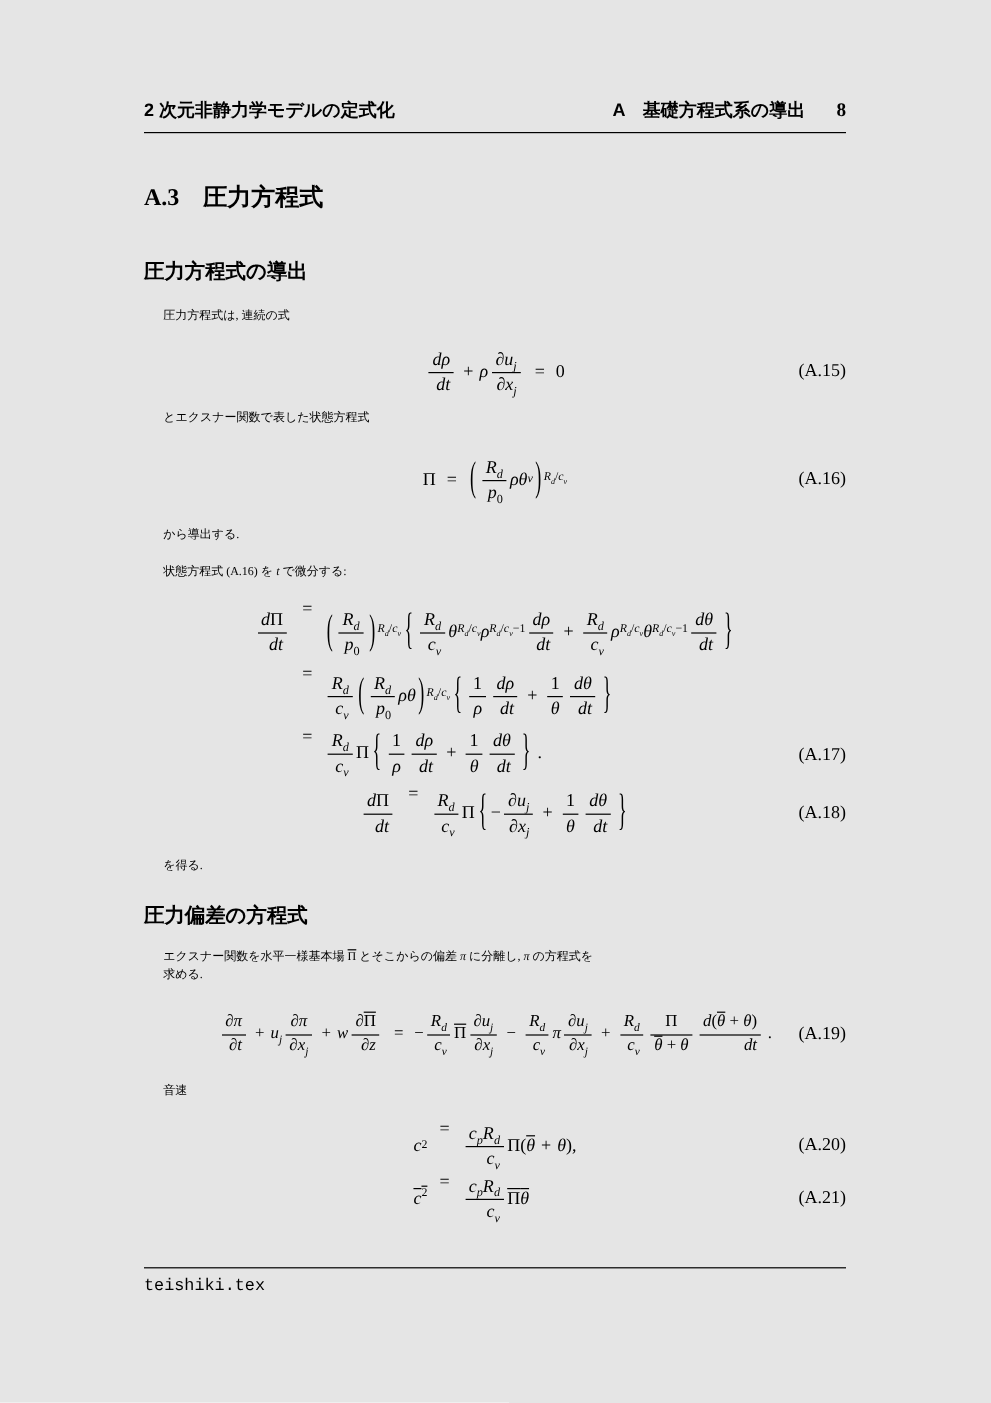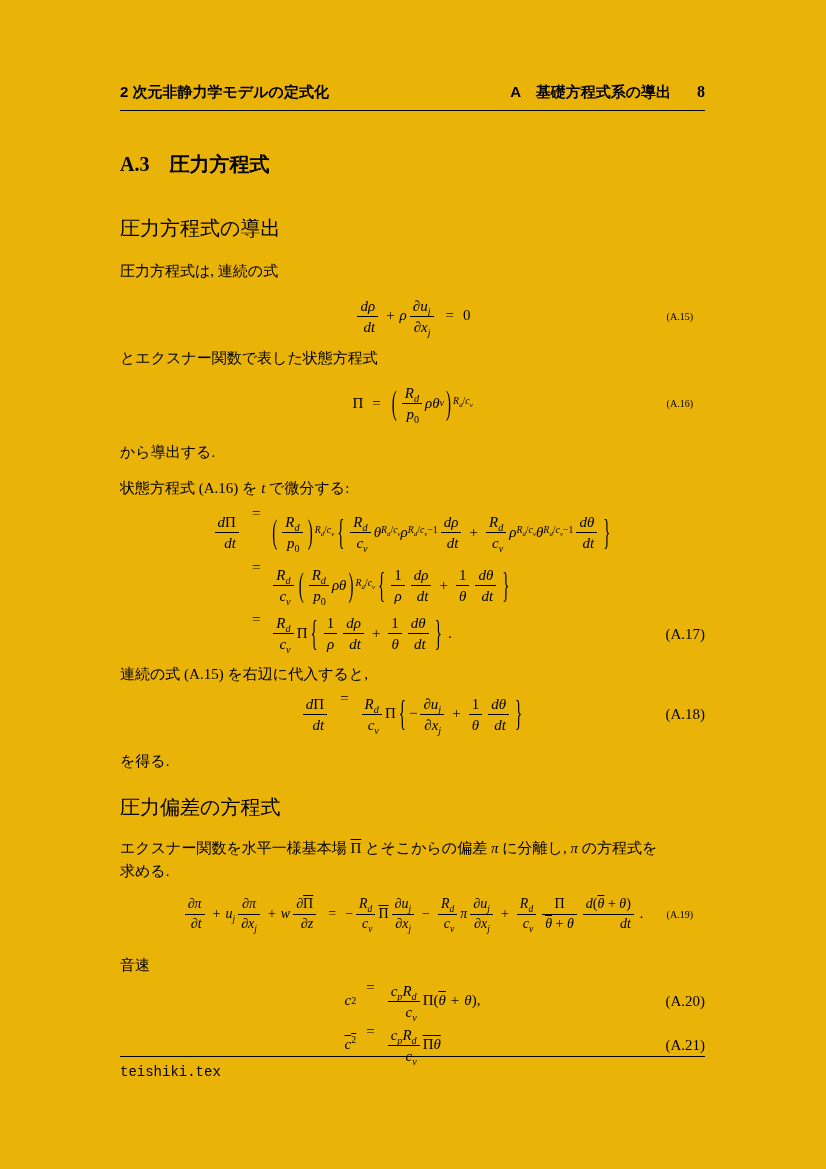--- a/index.html
+++ b/index.html
@@ -1,47 +1,47 @@
 <!DOCTYPE html>
 <html><head>
 <meta charset="utf-8">
 <style>
   html,body{margin:0;padding:0;background:#ffffff;}
   body{width:826px;height:1169px;color:#000;font-family:"Liberation Serif","DejaVu Serif",serif;}
-  .page{position:relative;width:826px;height:1169px;overflow:hidden;background:#eab308;}
+  .page{position:relative;width:826px;height:1169px;overflow:hidden;background:#e5e5e5;}
   .content{padding:0 121px 0 120px;}
 
   
   .hdr{margin-top:83px;display:flex;justify-content:space-between;align-items:baseline;
        border-bottom:1.6px solid #000;padding-bottom:8px;
        font-family:"Liberation Sans","DejaVu Sans",sans-serif;font-weight:bold;font-size:15px;}
   .hdr-right{display:flex;align-items:baseline;}
   .hdr-right .pgnum{margin-left:26px;font-family:"Liberation Serif",serif;font-size:16px;}
 
   .section-h{margin-top:40px;font-size:20px;font-weight:bold;
        font-family:"Liberation Sans","DejaVu Sans",sans-serif;}
   .section-h .secnum{font-family:"Liberation Serif",serif;margin-right:20px;}
-  .sub-h{font-size:20px;font-weight:normal;font-family:"Liberation Sans","DejaVu Sans",sans-serif;}
+  .sub-h{font-size:17px;font-weight:bold;font-family:"Liberation Sans","DejaVu Sans",sans-serif;}
   .sh1{margin-top:37px;}
   .sh2{margin-top:22px;}
 
-  p{margin:0;font-size:15px;line-height:1.5;}
+  p{margin:16px;font-size:10px;line-height:1.5;}
   .p1{margin-top:18px;}
   .p2{margin-top:8px;}
   .p3{margin-top:10px;}
   .p4{margin-top:13px;}
   .p5{margin-top:8px;}
   .p6{margin-top:12px;}
   .p7{margin-top:16px;}
   .p8{margin-top:14px;}
 
   
   .eq{position:relative;display:flex;justify-content:center;align-items:center;font-size:15px;}
   .eq .ebody{display:flex;align-items:center;}
-  .elbl{position:absolute;right:12px;top:50%;transform:translateY(-50%);font-style:normal;font-size:10px;}
+  .elbl{position:absolute;right:0;top:50%;transform:translateY(-50%);font-style:normal;font-size:15px;}
   .eq15{margin-top:10px;min-height:46px;}
   .eq16{margin-top:6px;min-height:56px;}
   .eq19{margin-top:6px;min-height:52px;font-size:14px;}
   .p8 + .agrp{margin-top:2px;}
 
   
   .agrp{position:relative;font-size:15px;}
   .agrid{display:grid;grid-template-columns:max-content max-content max-content;justify-content:center;align-items:center;}
   .cl{justify-self:end;display:flex;align-items:center;}
   .cm{padding:0 10px;}
@@ -218,21 +218,20 @@
               <span class="fn">1</span>
               <span class="fd"><i>θ</i></span>
             </span><span class="frac">
               <span class="fn"><i>dθ</i></span>
               <span class="fd"><i>dt</i></span>
             </span><span class="st br">}</span><span class="pd">.</span></span>
       </div>
       <span class="lbl-bot">(A.17)</span>
     </div>
 
-    <p class="p5">連続の式 (A.15) を右辺に代入すると,</p>
 
     <div class="agrp a18">
       <div class="agrid">
         <span class="cl rh48">
             <span class="frac">
               <span class="fn"><i>d</i>Π</span>
               <span class="fd"><i>dt</i></span>
             </span>
           </span>
         <span class="cm rh48">=</span>

